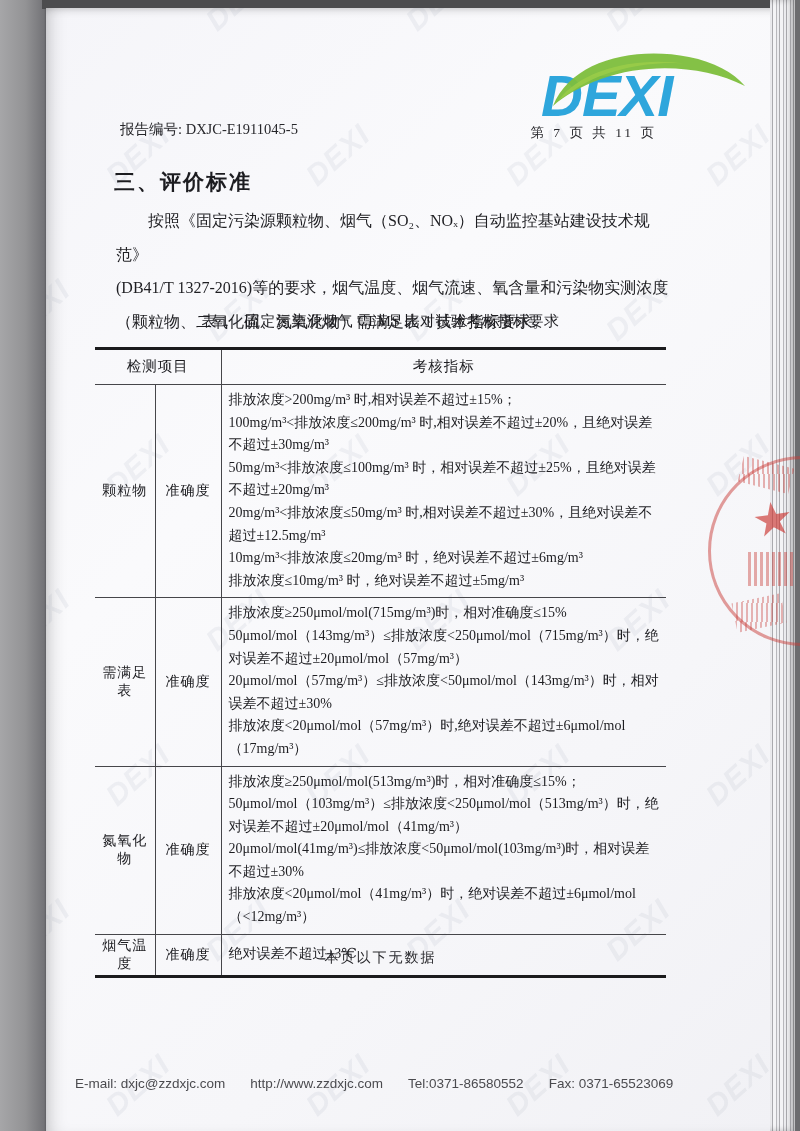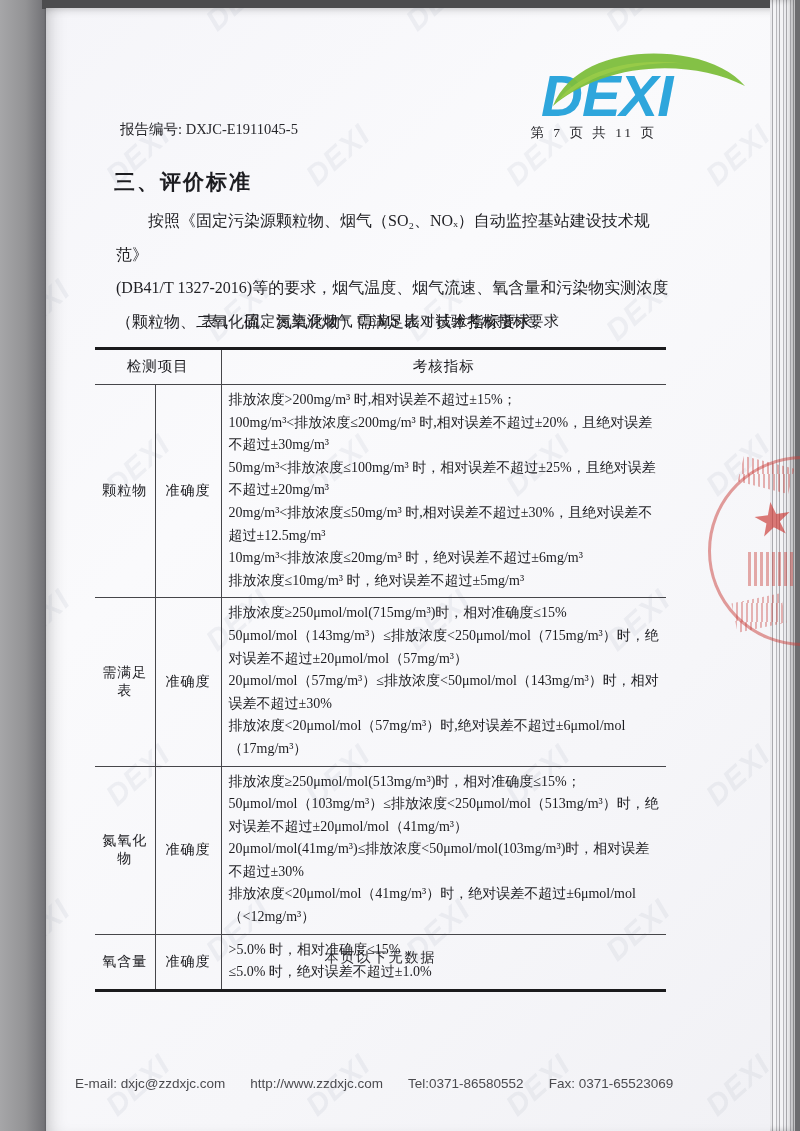--- a/index.html
+++ b/index.html
@@ -151,24 +151,23 @@
         </tr>
         <tr>
           <td class="c1">氮氧化物</td>
           <td class="c2">准确度</td>
           <td class="c3">排放浓度≥250μmol/mol(513mg/m³)时，相对准确度≤15%；
 50μmol/mol（103mg/m³）≤排放浓度&lt;250μmol/mol（513mg/m³）时，绝对误差不超过±20μmol/mol（41mg/m³）
 20μmol/mol(41mg/m³)≤排放浓度&lt;50μmol/mol(103mg/m³)时，相对误差不超过±30%
 排放浓度&lt;20μmol/mol（41mg/m³）时，绝对误差不超过±6μmol/mol（&lt;12mg/m³）</td>
         </tr>
         <tr>
-          <td class="c1">氧含量</td>
+          <td class="c1">烟气温度</td>
           <td class="c2">准确度</td>
-          <td class="c3">&gt;5.0% 时，相对准确度≤15%
-≤5.0% 时，绝对误差不超过±1.0%</td>
+          <td class="c3">绝对误差不超过±3℃</td>
         </tr>
       </tbody>
     </table>
 
     <div class="no-data">本页以下无数据</div>
 
     <div class="footer">
       <span>E-mail: dxjc@zzdxjc.com</span>
       <span>http://www.zzdxjc.com</span>
       <span>Tel:0371-86580552</span>

